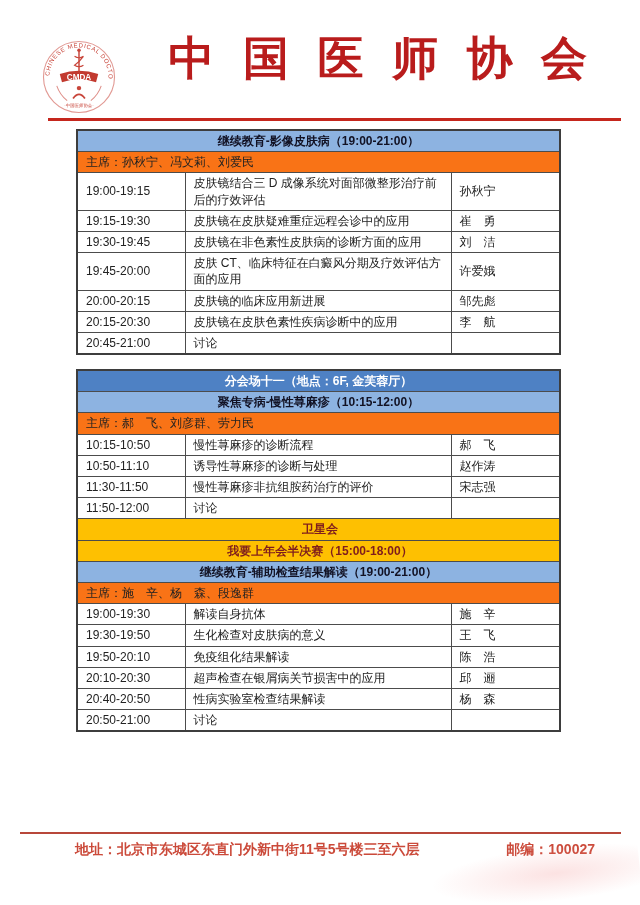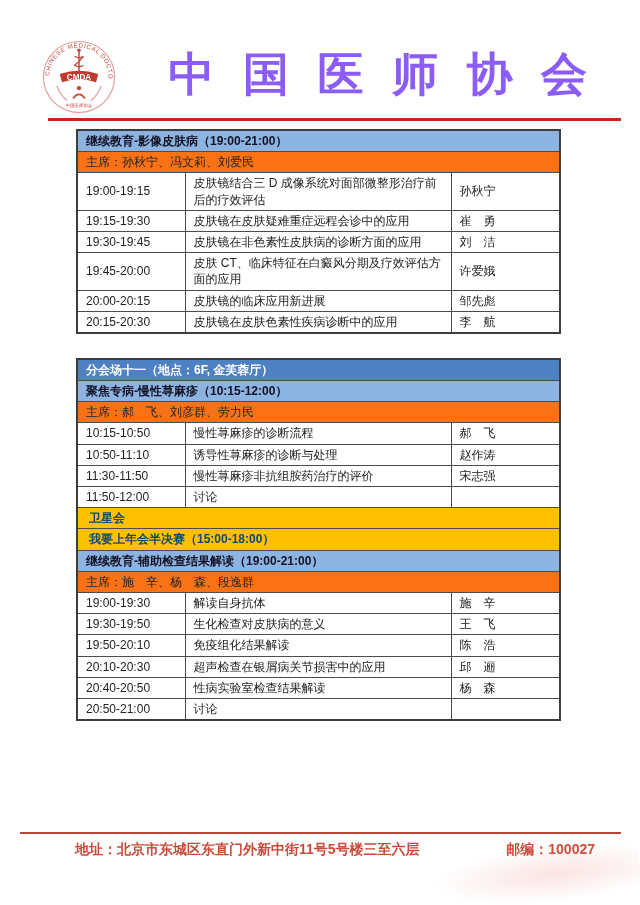--- a/index.html
+++ b/index.html
@@ -9,51 +9,51 @@
     position: relative;
     width: 640px; height: 905px;
     background: #ffffff;
     overflow: hidden;
   }
 
   
   .header { position: absolute; top: 0; left: 0; width: 640px; height: 127px; }
   .logo { position: absolute; left: 42px; top: 40px; width: 74px; height: 74px; }
   .org-title {
-    position: absolute; left: 140px; right: 55px; top: 52px;
+    position: absolute; left: 140px; right: 55px; top: 36px;
     font-family: "Liberation Serif", "DejaVu Serif", serif;
-    font-weight: bold; font-size: 46px; color: #8b5cf6;
+    font-weight: bold; font-size: 46px; color: #b91c1c;
     text-align: center; letter-spacing: 0.62em; white-space: nowrap;
     text-indent: 0.62em; line-height: 1;
   }
   .header-rule {
     position: absolute; top: 118px; left: 48px; width: 573px; height: 3px;
     background: #c5261d;
   }
 
   
   .tables { position: absolute; top: 129px; left: 76px; }
   table {
     border-collapse: collapse; table-layout: fixed;
     width: 483px; font-size: 12px; color: #222;
   }
-  table.t2 { margin-top: 24px; }
+  table.t2 { margin-top: 14px; }
   td {
     border: 1px solid #4c4c4c;
     padding: 2px 8px; height: 21px;
     line-height: 1.35; vertical-align: middle;
     overflow: hidden;
   }
   table { border: 2px solid #3d3d3d; }
   .band td {
-    text-align: left; font-weight: bold; color: #121224;
+    text-align: center; font-weight: bold; color: #121224;
     background: #8db3e1;
   }
   .band-dark td { background: #4e81c4; color: #ffffff; }
-  .band-gold td { background: #fec001; color: #0c4a6e; padding-left: 11px; }
+  .band-gold td { background: #fec001; color: #7f1d1d; padding-left: 11px; }
   .chair td { background: #f97316; font-weight: normal; color: #222; }
   .col-time { width: 108px; }
   .col-topic { width: 266px; }
   .col-speaker { width: 109px; }
 
   
   .footer-rule {
     position: absolute; top: 832px; left: 20px; width: 601px; height: 2px;
     background: #b8473a;
   }
@@ -141,20 +141,25 @@
       <tr>
         <td>20:00-20:15</td>
         <td>皮肤镜的临床应用新进展</td>
         <td>邹先彪</td>
       </tr>
       <tr>
         <td>20:15-20:30</td>
         <td>皮肤镜在皮肤色素性疾病诊断中的应用</td>
         <td>李　航</td>
       </tr>
+      <tr>
+        <td>20:45-21:00</td>
+        <td>讨论</td>
+        <td></td>
+      </tr>
     </tbody>
       </table>
 
     <table class="t2">
       <colgroup>
           <col class="col-time">
           <col class="col-topic">
           <col class="col-speaker">
         </colgroup>
       <tbody>

